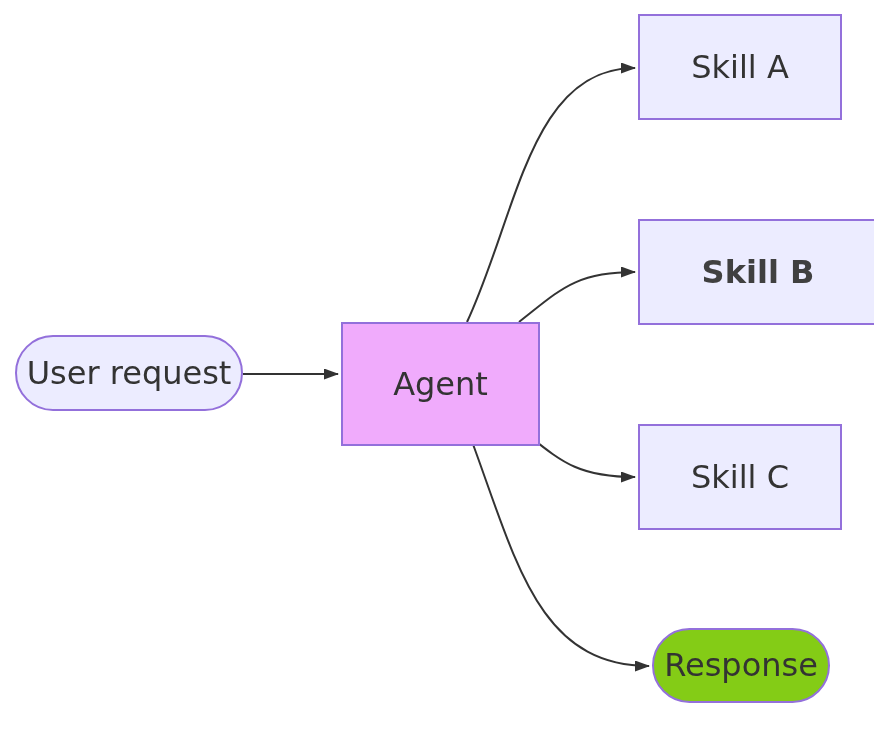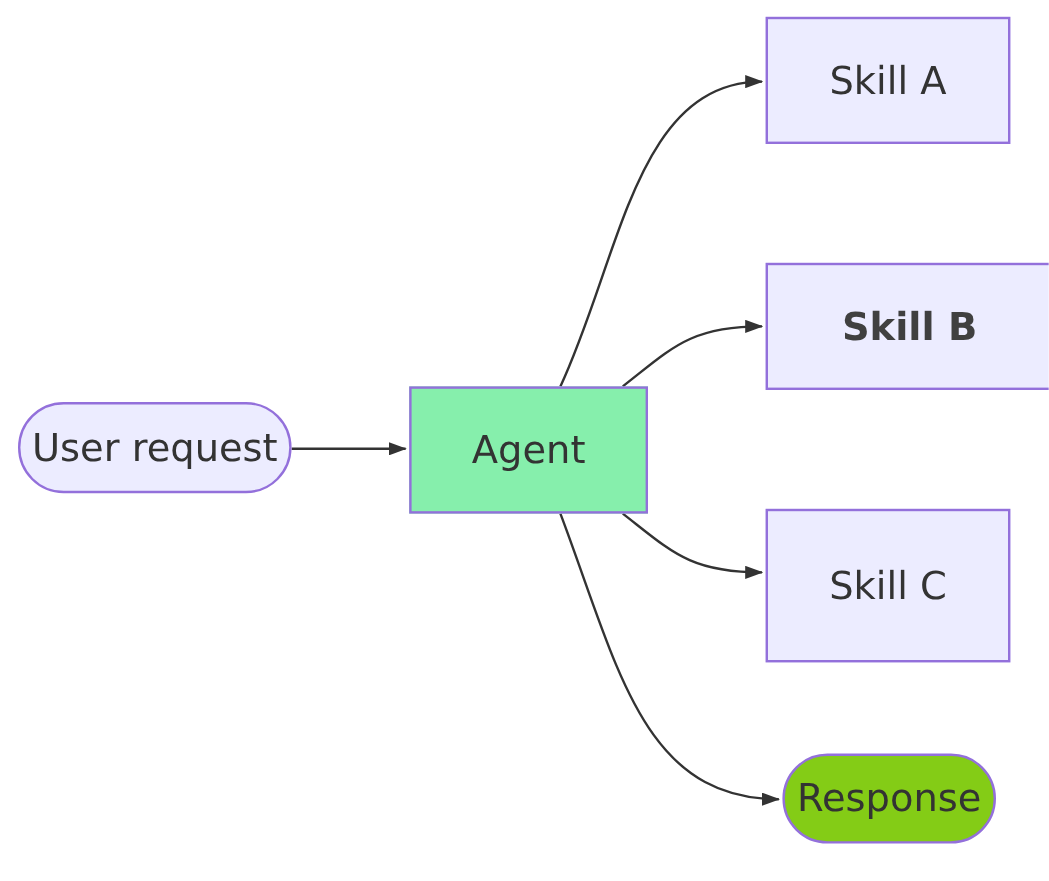--- a/index.html
+++ b/index.html
@@ -56,28 +56,28 @@
     </defs>
   <path d="M243,374 L338,374" class="edge" stroke="#333333" marker-end="url(#arrowhead)"></path>
       <path d="M467,322 C517,215 530,68 635,68" class="edge" stroke="#333333" marker-end="url(#arrowhead)"></path>
       <path d="M519,322 C560,290 575,272 635,272" class="edge" stroke="#333333" marker-end="url(#arrowhead)"></path>
       <path d="M519,428 C560,460 575,477 635,477" class="edge" stroke="#333333" marker-end="url(#arrowhead)"></path>
       <path d="M467,428 C515,555 535,666 649,666" class="edge" stroke="#333333" marker-end="url(#arrowhead)"></path>
     </svg>
 <div class="node stadium" style="left: 15px; top: 335px; width: 228px; height: 76px; background: rgb(236, 236, 255); border-color: rgb(147, 112, 219); color: rgb(51, 51, 51);">
       <span>User request</span>
     </div>
-    <div class="node rect" style="left: 341px; top: 322px; width: 199px; height: 106px; background: #86efac; border-color: rgb(147, 112, 219); color: rgb(51, 51, 51);">
+    <div class="node rect" style="left: 341px; top: 322px; width: 199px; height: 124px; background: #f0abfc; border-color: rgb(147, 112, 219); color: rgb(51, 51, 51);">
       <span>Agent</span>
     </div>
     <div class="node rect" style="left: 638px; top: 14px; width: 204px; height: 106px; background: rgb(236, 236, 255); border-color: rgb(147, 112, 219); color: rgb(51, 51, 51);">
       <span>Skill A</span>
     </div>
     <div class="node rect" style="left: 638px; top: 219px; width: 240px; height: 106px; background: rgb(236, 236, 255); border-color: rgb(147, 112, 219); color: #404040; font-weight: bold;">
       <span>Skill B</span>
     </div>
-    <div class="node rect" style="left: 638px; top: 424px; width: 204px; height: 128px; background: rgb(236, 236, 255); border-color: rgb(147, 112, 219); color: rgb(51, 51, 51);">
+    <div class="node rect" style="left: 638px; top: 424px; width: 204px; height: 106px; background: rgb(236, 236, 255); border-color: rgb(147, 112, 219); color: rgb(51, 51, 51);">
       <span>Skill C</span>
     </div>
     <div class="node stadium" style="left: 652px; top: 628px; width: 178px; height: 75px; background: #84cc16; border-color: rgb(147, 112, 219); color: rgb(51, 51, 51);">
       <span>Response</span>
     </div>
   </div>
 
 </body></html>

